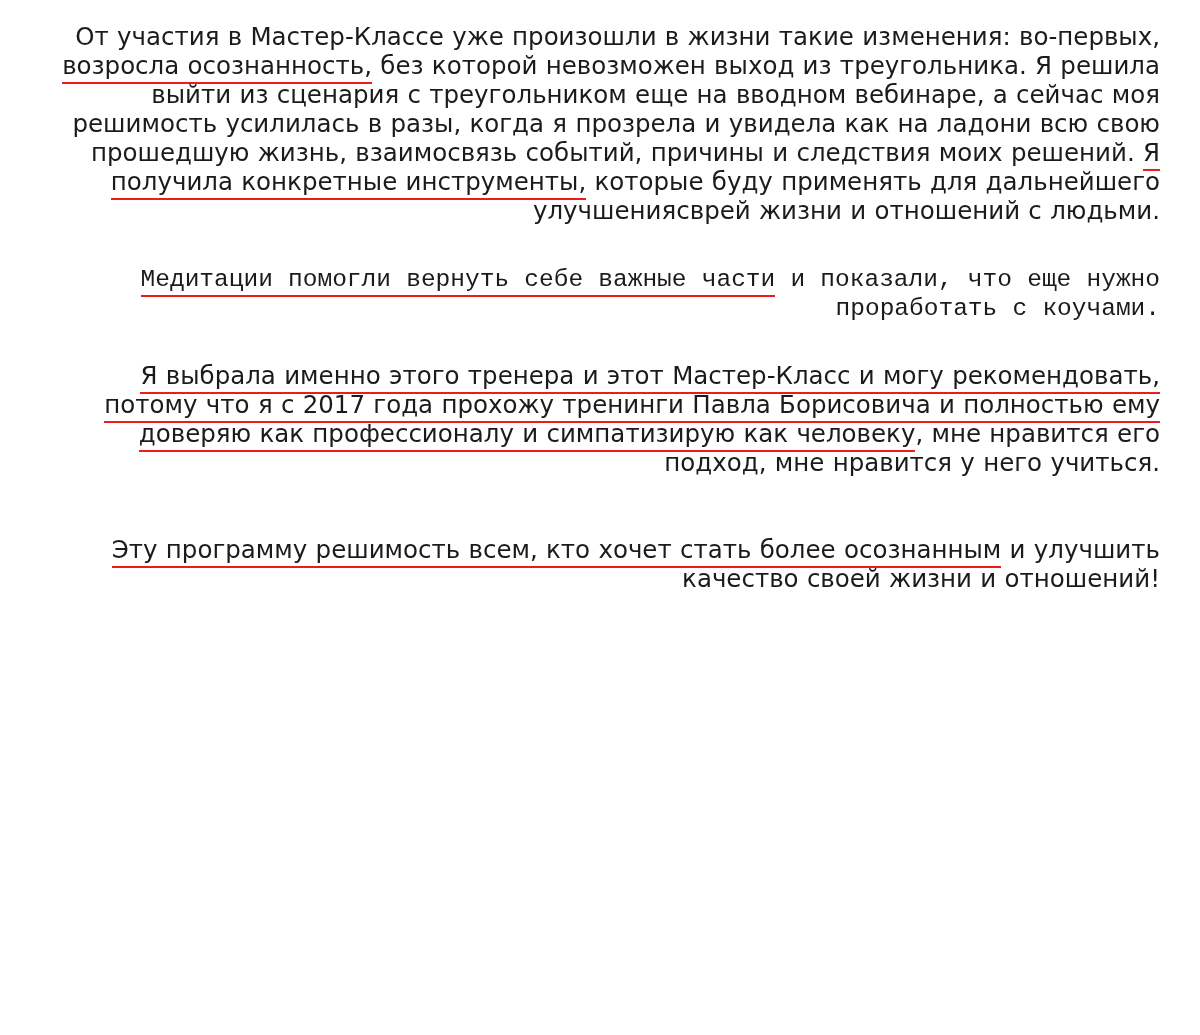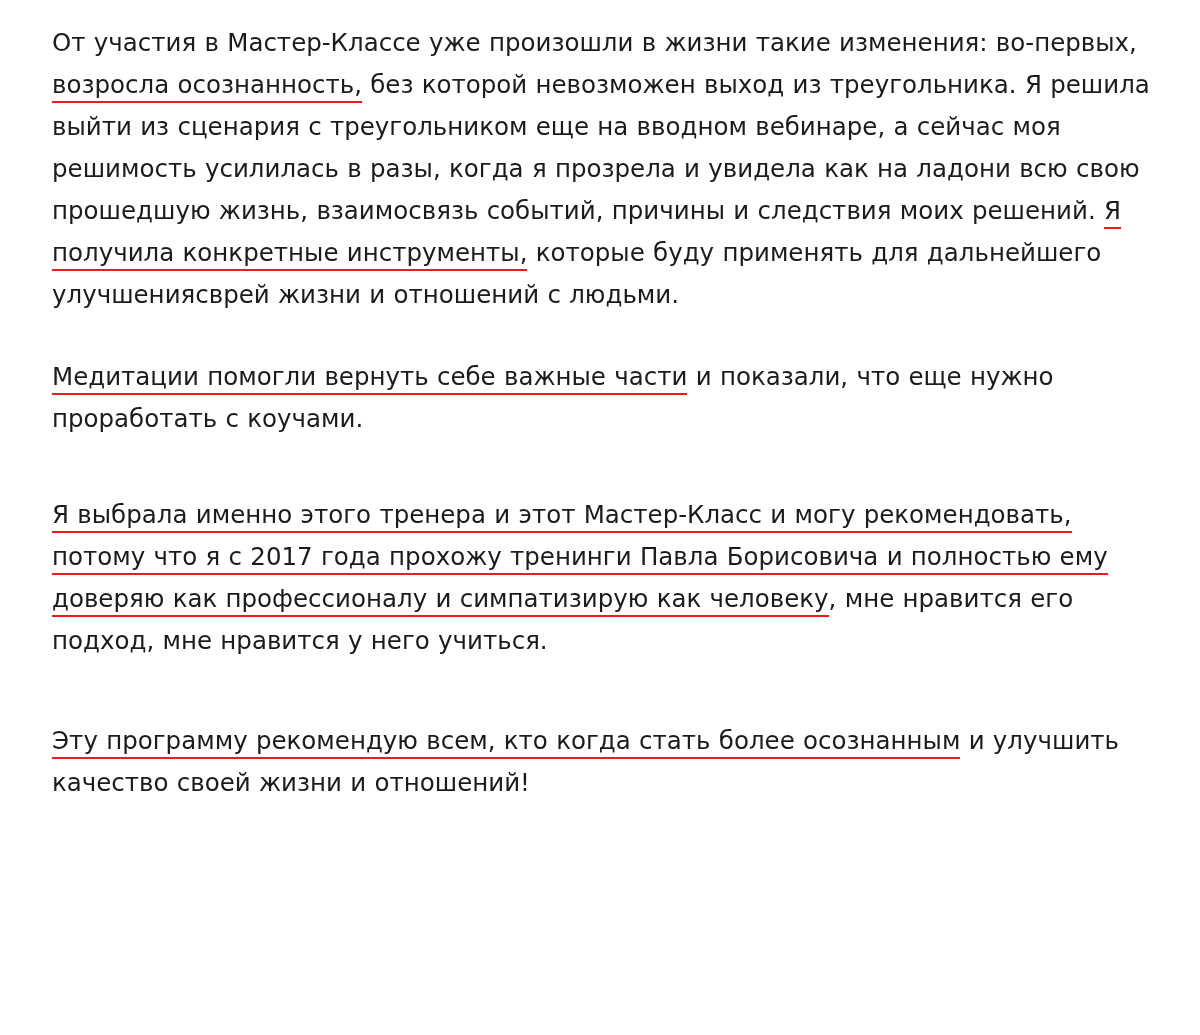--- a/index.html
+++ b/index.html
@@ -14,39 +14,39 @@
     color: #1b1b1b;
     overflow: hidden;
   }
   .doc {
     box-sizing: border-box;
     width: 1200px;
     padding: 22px 40px 10px 52px;
   }
   .para {
     font-size: 24.5px;
-    line-height: 42px;
+    line-height: 29px;
     letter-spacing: 0.0px;
     word-spacing: 0.5px;
     margin: 0 0 30px 0;
-    text-align: left;
+    text-align: right;
     color: #1b1b1b;
   }
   .para:last-child { margin-bottom: 0; }
   .u {
     border-bottom: 2.5px solid #ee1b1b;
     padding-bottom: 2px;
     display: inline;
     box-decoration-break: clone;
     -webkit-box-decoration-break: clone;
   }
   
   .p1 { margin-bottom: 40px; }
   .p2 { margin-bottom: 38px; }
-  .p3 { margin-bottom: 54px; }
+  .p3 { margin-bottom: 38px; font-family: Liberation Mono, monospace; }
   .p4 { margin-bottom: 58px; }
 </style>
 </head>
 <body>
 
 <div class="doc">
 
   <p class="para p1">
     <span>От участия в Мастер-Классе уже произошли в жизни такие изменения: во-первых, </span><span class="u">возросла осознанность,</span><span> без которой невозможен выход из треугольника. Я решила выйти из сценария с треугольником еще на вводном вебинаре, а сейчас моя решимость усилилась в разы, когда я прозрела и увидела как на ладони всю свою прошедшую жизнь, взаимосвязь событий, причины и следствия моих решений. </span><span class="u">Я получила конкретные инструменты,</span><span> которые буду применять для дальнейшего улучшениясврей жизни и отношений с людьми.</span>
   </p>
@@ -54,16 +54,16 @@
 
   <p class="para p3">
     <span class="u">Медитации помогли вернуть себе важные части</span><span> и показали, что еще нужно проработать с коучами.</span>
   </p>
 
   <p class="para p4">
     <span class="u">Я выбрала именно этого тренера и этот Мастер-Класс и могу рекомендовать, потому что я с 2017 года прохожу тренинги Павла Борисовича и полностью ему доверяю как профессионалу и симпатизирую как человеку</span><span>, мне нравится его подход, мне нравится у него учиться.</span>
   </p>
 
   <p class="para p5">
-    <span class="u">Эту программу рекомендую всем, кто когда стать более осознанным</span><span> и улучшить качество своей жизни и отношений!</span>
+    <span class="u">Эту программу решимость всем, кто хочет стать более осознанным</span><span> и улучшить качество своей жизни и отношений!</span>
   </p>
 
 </div>
 
 </body></html>

